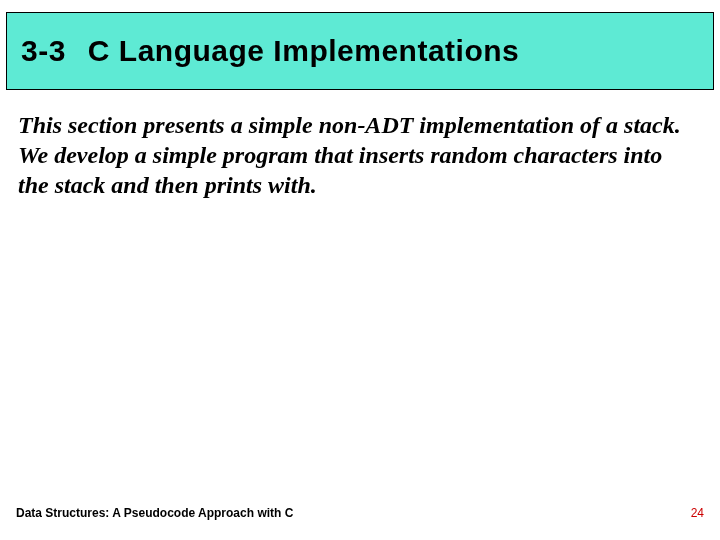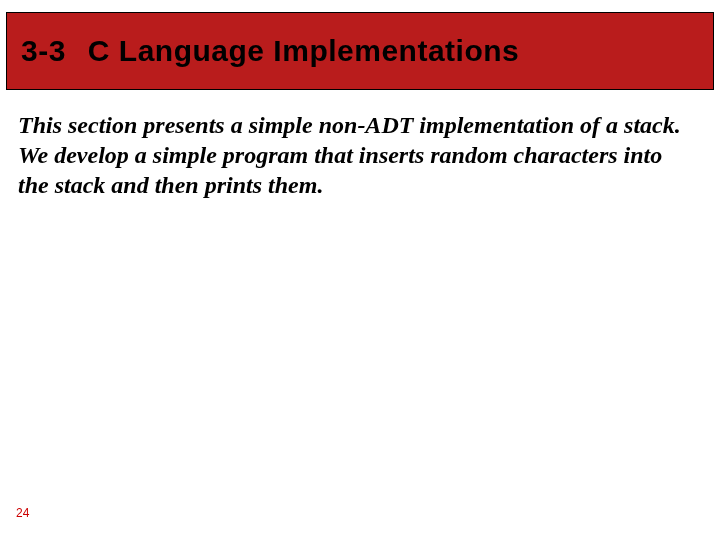--- a/index.html
+++ b/index.html
@@ -8,21 +8,21 @@
     background: #ffffff;
     font-family: Arial, Helvetica, sans-serif;
     position: relative;
   }
   .title-banner {
     position: absolute;
     top: 12px;
     left: 6px;
     right: 6px;
     height: 78px;
-    background: #b91c1c;
+    background: #5eead4;
     border: 1px solid #000;
     display: flex;
     align-items: center;
     padding-left: 14px;
   }
   .title-text {
     font-size: 30px;
     font-weight: bold;
     color: #000;
     letter-spacing: 0.5px;
@@ -64,17 +64,18 @@
 </style>
 </head>
 <body>
 
 <div class="title-banner">
   <div class="title-text">
     <span class="section-number">3-3</span><span>C Language Implementations</span>
   </div>
 </div>
 
-<div class="body-text">This section presents a simple non-ADT implementation of a stack. We develop a simple program that inserts random characters into the stack and then prints them.</div>
+<div class="body-text">This section presents a simple non-ADT implementation of a stack. We develop a simple program that inserts random characters into the stack and then prints with.</div>
 
 <div class="footer">
+  <span>Data Structures: A Pseudocode Approach with C</span>
   <span class="page-number">24</span>
 </div>
 
 </body></html>

